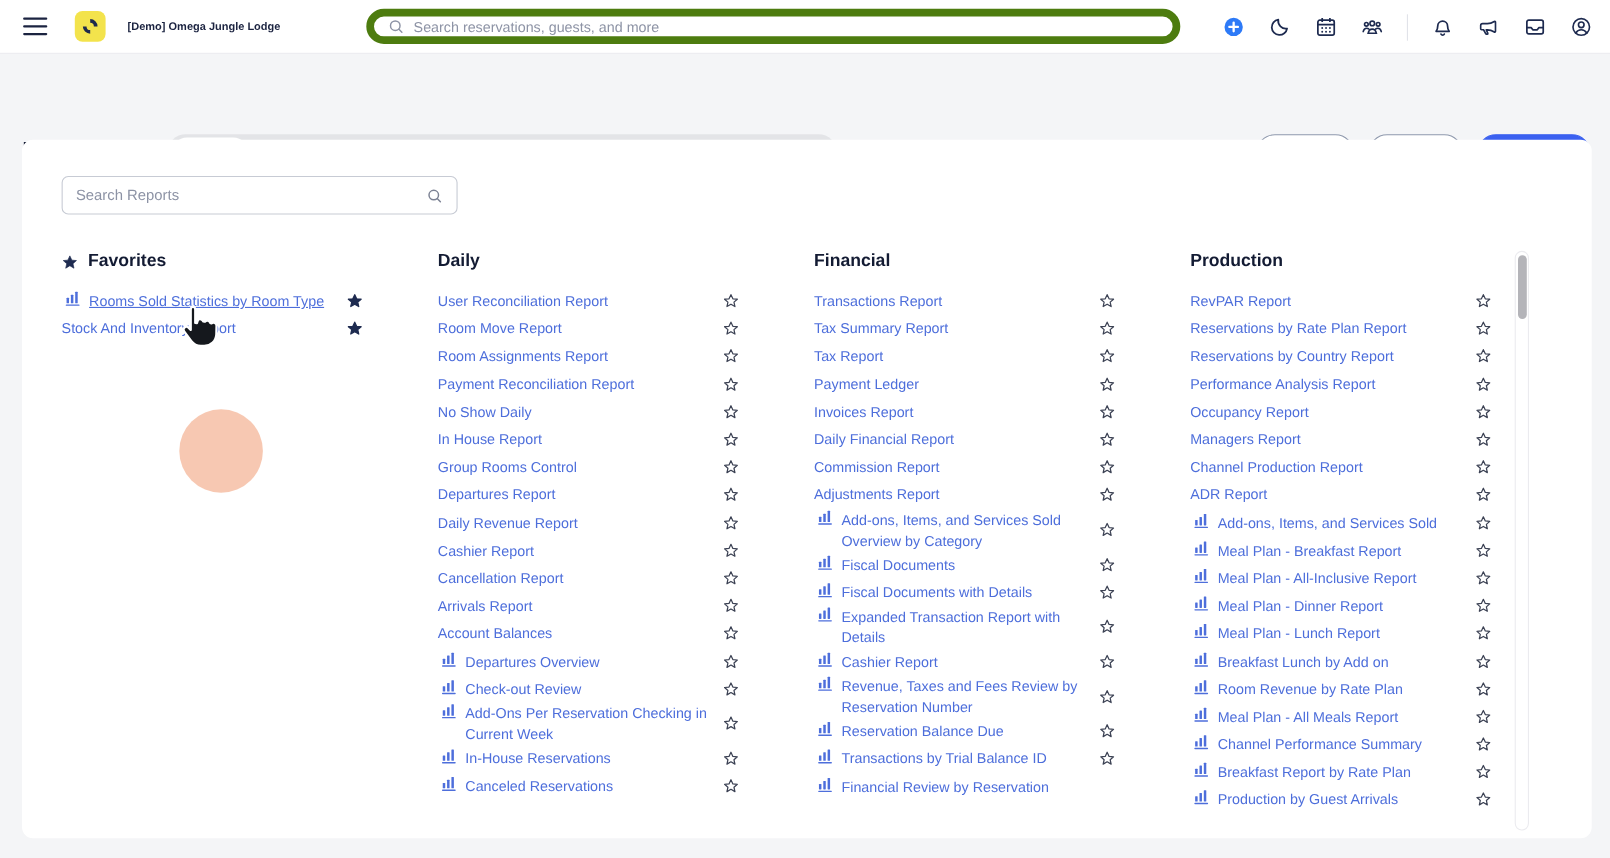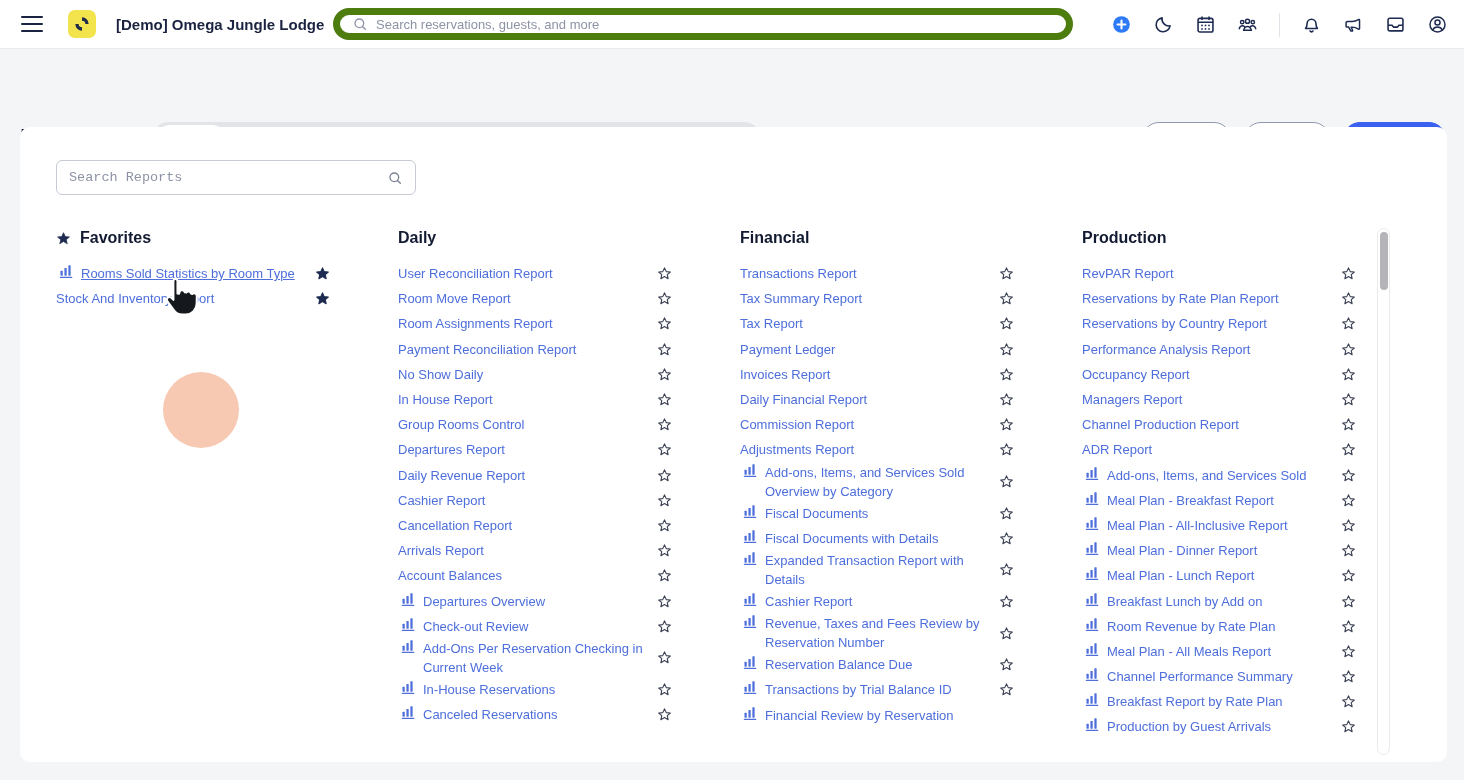--- a/index.html
+++ b/index.html
@@ -15,21 +15,21 @@
     position:absolute; left:0; top:0; width:1464px; height:49px;
     background:#ffffff; border-bottom:1px solid #ececf0;
     display:flex; align-items:center; z-index:20;
   }
   .hamburger { width:22px; height:16px; margin-left:21px; display:flex; flex-direction:column; justify-content:space-between; cursor:pointer; }
   .hamburger span { display:block; height:2.4px; background:#1b2340; border-radius:2px; }
   .brand-logo {
     width:28px; height:28px; border-radius:7px; background:#f3e34c;
     margin-left:25px; display:flex; align-items:center; justify-content:center;
   }
-  .brand-title { margin-left:20px; font-size:15px; font-weight:700; color:#1b2340; }
+  .brand-title { margin-left:20px; font-size:10px; font-weight:700; color:#1b2340; }
   .global-search {
     position:absolute; left:333px; top:8px; width:740px; height:32px;
     border:7px solid #4d7c0f; border-radius:16px; background:#fff;
     display:flex; align-items:center; padding:0 12px; gap:8px;
   }
   .global-search input {
     border:none; outline:none; flex:1; font-size:13px; color:#1b2340;
     font-family:inherit; background:transparent;
   }
   .global-search input::placeholder { color:#8d93a5; }
@@ -59,21 +59,21 @@
   .btn.primary { background:#3b61f0; border:1px solid #3b61f0; color:#fff; }
   .btn .chev { width:14px; height:14px; margin-left:7px; }
   
   .card {
     position:absolute; left:20px; top:127px; width:1427px; height:635px;
     background:#ffffff; border-radius:10px; overflow:hidden;
   }
   .reports-search {
     position:absolute; left:36px; top:33px; width:360px; height:35px;
     border:1px solid #c7cbd4; border-radius:6px; background:#fff;
-    display:flex; align-items:center; padding:0 12px; z-index:2;font-family:Liberation Mono, monospace;
+    display:flex; align-items:center; padding:0 12px; z-index:2;
   }
   .reports-search input {
     border:none; outline:none; flex:1; font-size:13.5px; color:#1b2340;
     font-family:inherit; background:transparent;
   }
   .reports-search input::placeholder { color:#8d93a5; }
   .reports-search .mag { width:16px; height:16px; color:#7c8294; }
   .columns {
     position:absolute; left:36px; top:101px; display:flex; gap:68px; z-index:1;
   }

